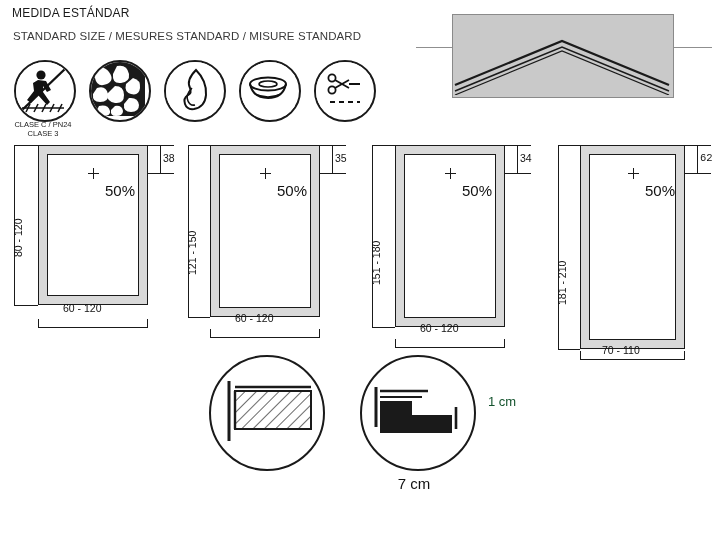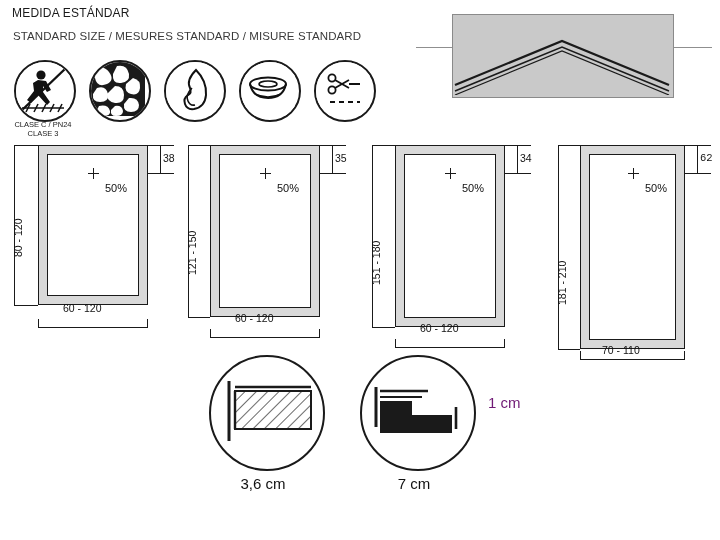--- a/index.html
+++ b/index.html
@@ -99,21 +99,21 @@
   .cross:before, .cross:after {
     content: "";
     position: absolute;
     background: #1a1a1a;
   }
   .cross:before { left: 0; top: 5px; width: 11px; height: 1px; }
   .cross:after { left: 5px; top: 0; width: 1px; height: 11px; }
 
   .pct {
     position: absolute;
-    font-size: 11px;
+    font-size: 15px;
     color: #111;
   }
   .dim-label {
     position: absolute;
     font-size: 10.5px;
     color: #111;
     white-space: nowrap;
   }
   .dim-label.vert {
     transform: rotate(-90deg);
@@ -135,22 +135,22 @@
   }
   .detail-caption {
     position: absolute;
     font-size: 15px;
     color: #111;
     text-align: center;
     width: 140px;
   }
   .side-caption {
     position: absolute;
-    font-size: 15px;
-    color: #701a75;
+    font-size: 13px;
+    color: #14532d;
   }
 </style>
 </head>
 <body>
 
 <div class="page">
 
   <div class="title">MEDIDA ESTÁNDAR</div>
   <div class="subtitle">STANDARD SIZE / MESURES STANDARD / MISURE STANDARD</div>
 
@@ -333,21 +333,20 @@
         <pattern id="hatch1" width="8" height="8" patternUnits="userSpaceOnUse" patternTransform="rotate(45)">
           <line x1="0" y1="0" x2="0" y2="8" stroke="#1a1a1a" stroke-width="1.3"></line>
         </pattern>
       </defs>
       <rect x="24" y="34" width="76" height="38" fill="url(#hatch1)" stroke="#1a1a1a" stroke-width="2"></rect>
       <line x1="18" y1="24" x2="18" y2="84" stroke="#1a1a1a" stroke-width="3"></line>
       <line x1="24" y1="30" x2="100" y2="30" stroke="#1a1a1a" stroke-width="2.4"></line>
       <line x1="24" y1="34" x2="24" y2="72" stroke="#1a1a1a" stroke-width="2.4"></line>
     </svg>
   </div>
-  <div class="detail-caption" style="left:193px; top:475px;">3,6 cm</div>
 
   <div class="detail" style="left:360px; top:355px;">
     <svg width="108" height="108" viewBox="0 0 108 108">
       <path d="M18 44 L50 44 L50 58 L90 58 L90 76 L18 76 Z" fill="#1a1a1a"></path>
       <line x1="14" y1="30" x2="14" y2="70" stroke="#1a1a1a" stroke-width="3"></line>
       <line x1="18" y1="34" x2="66" y2="34" stroke="#1a1a1a" stroke-width="2.6"></line>
       <line x1="18" y1="40" x2="60" y2="40" stroke="#1a1a1a" stroke-width="2.2"></line>
       <line x1="94" y1="50" x2="94" y2="72" stroke="#1a1a1a" stroke-width="2.6"></line>
     </svg>
   </div>

